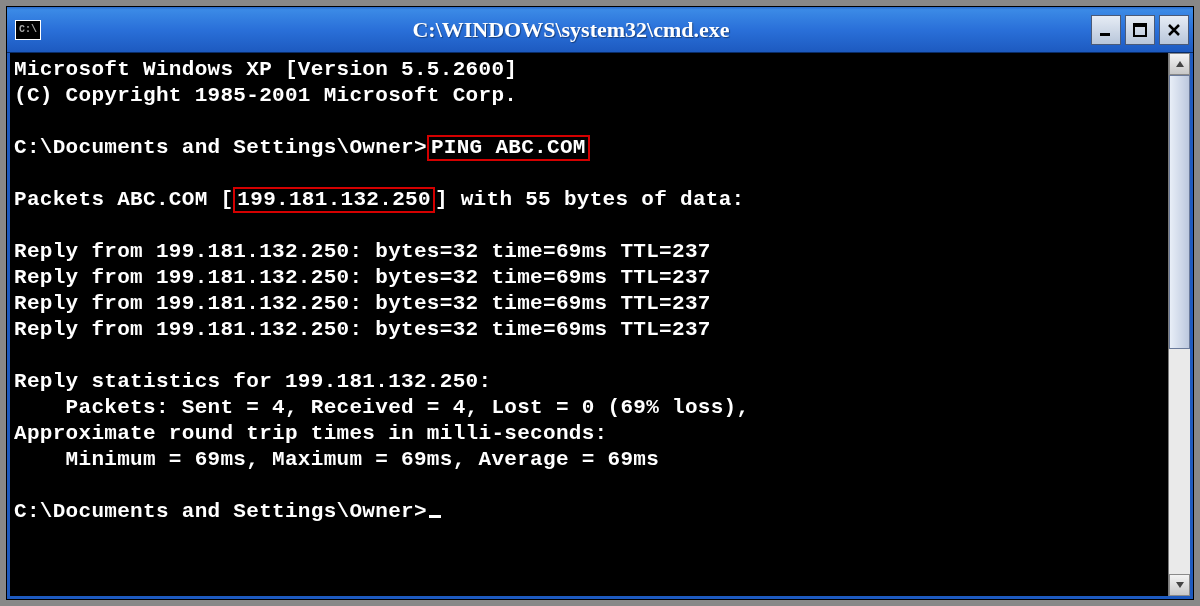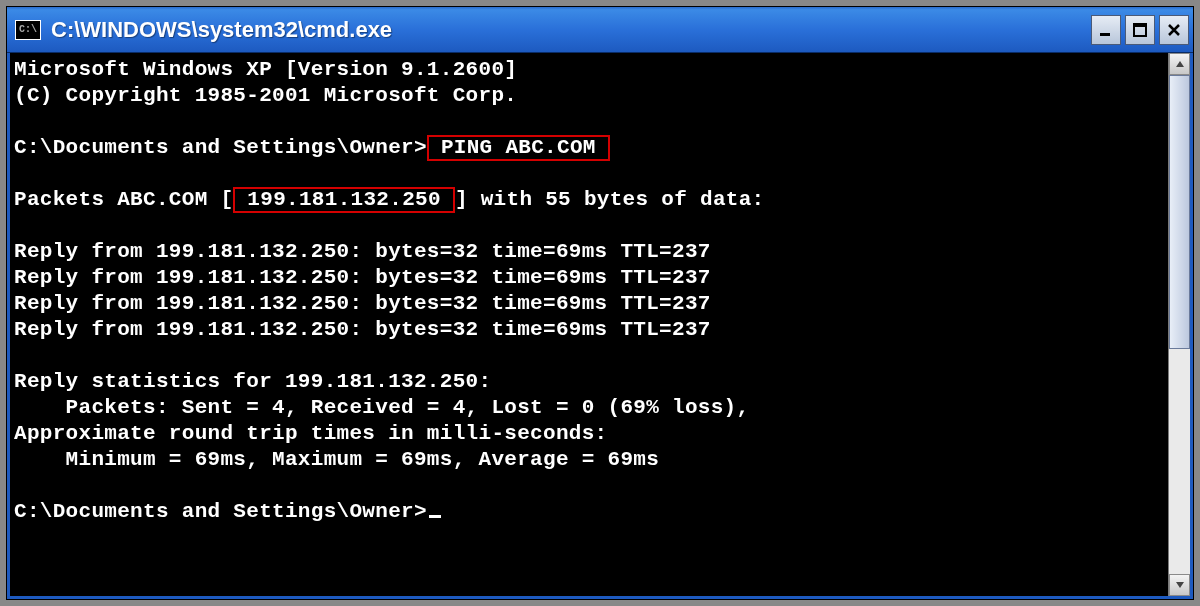--- a/index.html
+++ b/index.html
@@ -38,25 +38,26 @@
       align-items: center;
       justify-content: center;
       font-family: "Courier New", monospace;
       font-size: 10px;
       color: #aaa;
       font-weight: bold;
       margin-right: 10px;
     }
     .titlebar-text {
       color: #fff;
-      font-family: Liberation Sans, sans-serif;
+      font-family: Liberation Serif, serif;
       font-size: 22px;
       font-weight: bold;
       text-shadow: 1px 1px 1px rgba(0,0,0,0.4);
       flex: 1;
+      text-align: center;
     }
     .window-controls {
       display: flex;
       gap: 4px;
     }
     .winbtn {
       width: 30px;
       height: 30px;
       background: linear-gradient(to bottom, #e6ecf5, #b8c6da);
       border: 1px solid #4a5a78;
@@ -85,21 +86,21 @@
       font-size: 21px;
       font-weight: bold;
       line-height: 26px;
       padding: 4px 4px;
       white-space: pre;
       letter-spacing: 0.3px;
       overflow: hidden;
     }
     .terminal .hibox {
       border: 2px solid #d40000;
-      padding: 0 12px;
+      padding: 0 2px;
       display: inline-block;
       line-height: 22px;
     }
     .cursor {
       display: inline-block;
       width: 12px;
       height: 3px;
       background: #fff;
       vertical-align: -1px;
       margin-left: 2px;
@@ -156,21 +157,21 @@
           </svg>
       </span>
       <span class="winbtn">
         <svg viewBox="0 0 16 16">
             <path d="M3 3 L13 13 M13 3 L3 13" stroke="#000" stroke-width="2.5"></path>
           </svg>
       </span>
     </div>
   </div>
   <div class="client-area">
-    <div class="terminal"><span>Microsoft Windows XP [Version 9.1.2600]</span>
+    <div class="terminal"><span>Microsoft Windows XP [Version 5.5.2600]</span>
 <span>(C) Copyright 1985-2001 Microsoft Corp.</span>
 
 <span>C:\Documents and Settings\Owner&gt;</span><span class="hibox">PING ABC.COM</span>
 
 <span>Packets ABC.COM [</span><span class="hibox">199.181.132.250</span><span>] with 55 bytes of data:</span>
 
 <span>Reply from 199.181.132.250: bytes=32 time=69ms TTL=237</span>
 <span>Reply from 199.181.132.250: bytes=32 time=69ms TTL=237</span>
 <span>Reply from 199.181.132.250: bytes=32 time=69ms TTL=237</span>
 <span>Reply from 199.181.132.250: bytes=32 time=69ms TTL=237</span>

